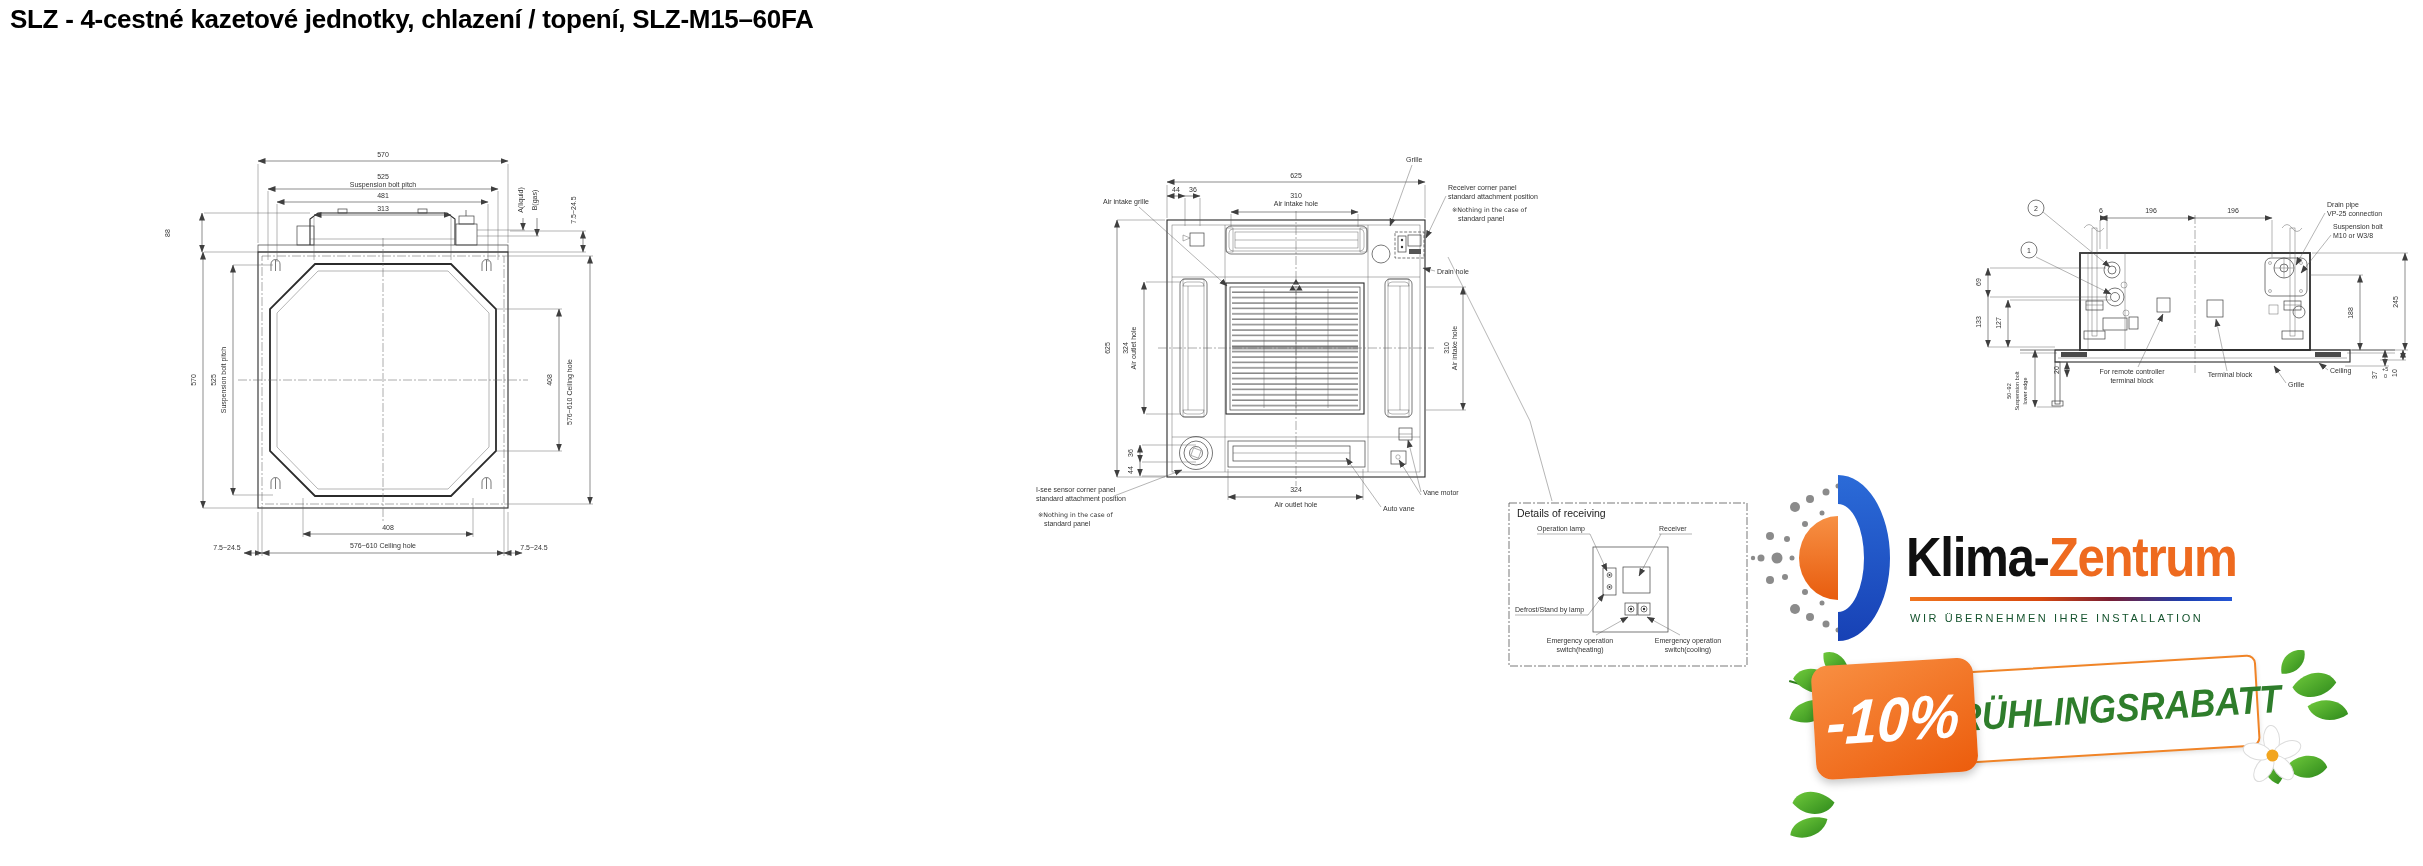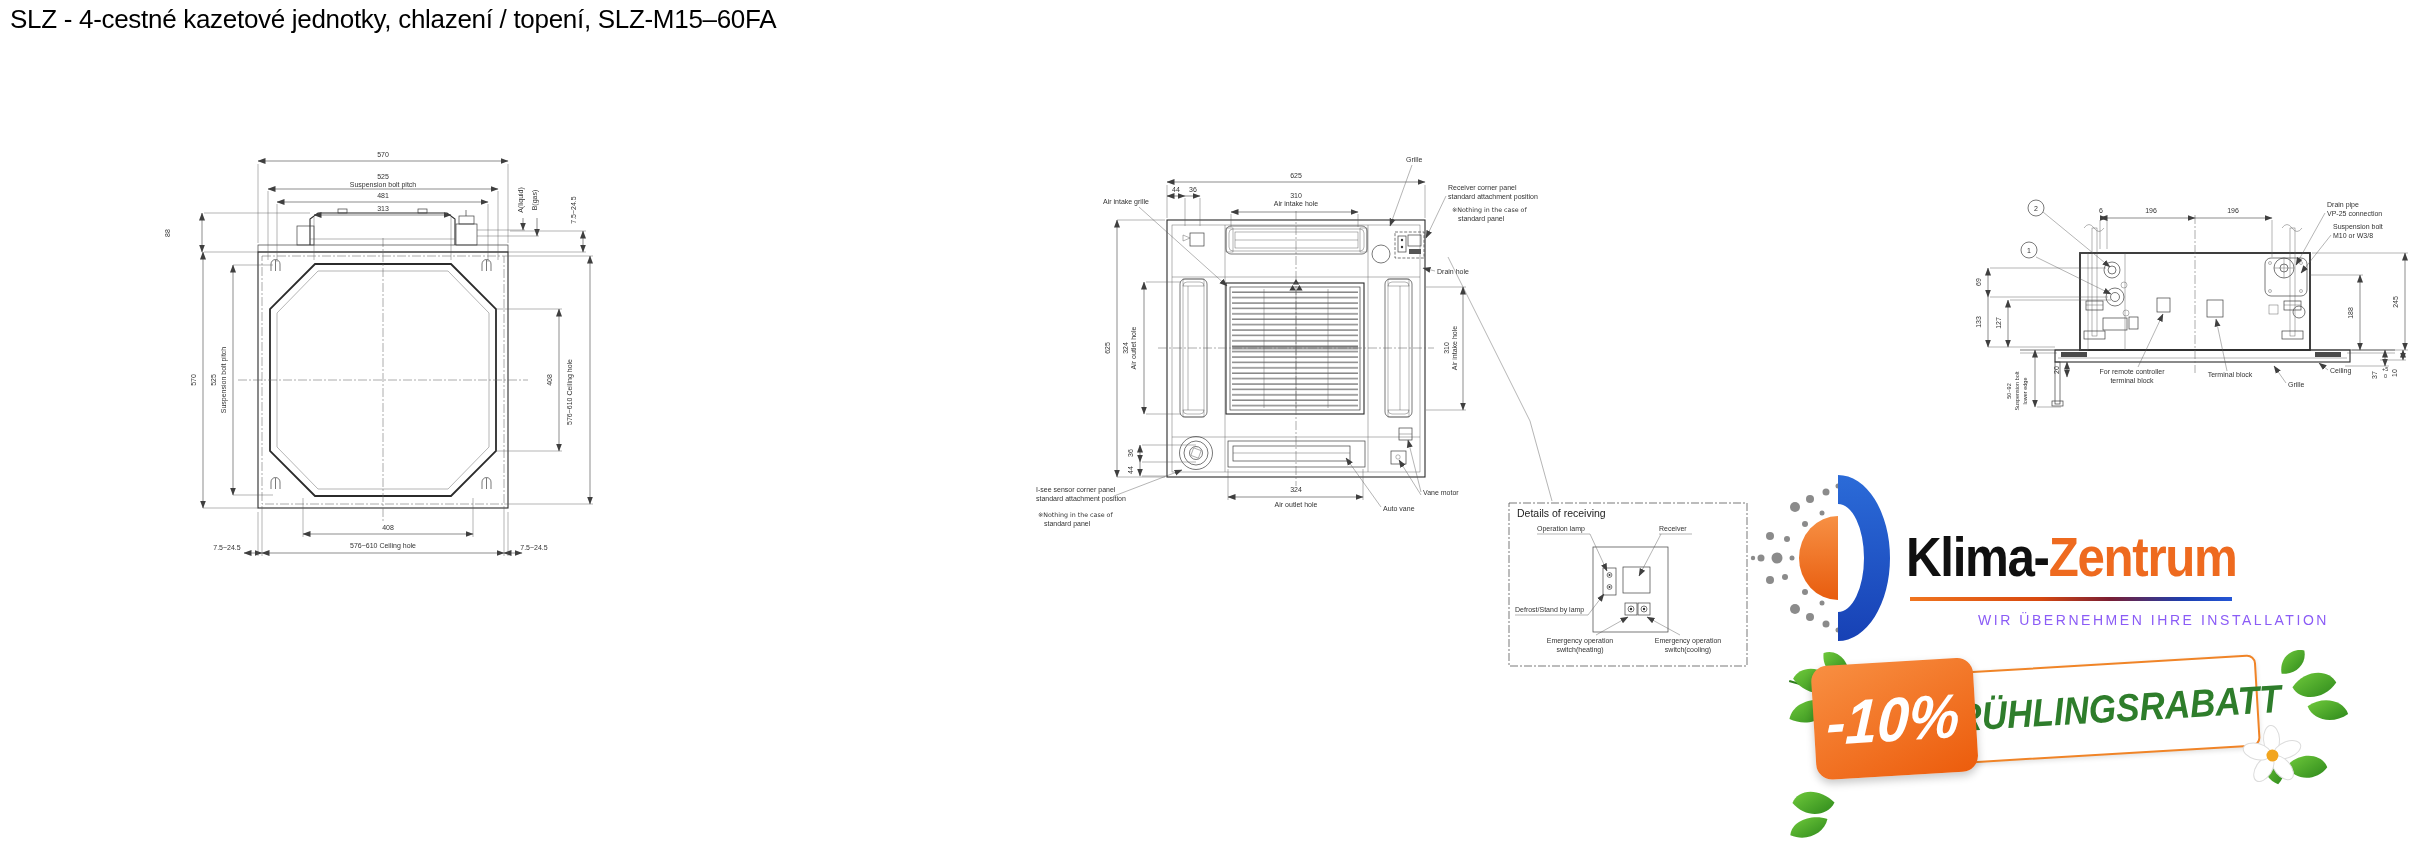--- a/index.html
+++ b/index.html
@@ -1,39 +1,39 @@
 <!DOCTYPE html>
 <html><head>
 <meta charset="utf-8">
 <style>
   html,body{margin:0;padding:0}
   body{width:2423px;height:866px;background:#fff;position:relative;overflow:hidden;
        font-family:"Liberation Sans",sans-serif;color:#000}
   .abs{position:absolute}
-  .title{left:10px;top:4px;font-size:26px;font-weight:normal;letter-spacing:-.3px;white-space:nowrap}
+  .title{left:10px;top:4px;font-size:26px;font-weight:bold;letter-spacing:-.3px;white-space:nowrap}
   svg{overflow:visible}
   svg text{font-family:"Liberation Sans",sans-serif;font-size:7px;fill:#333}
   .mid{text-anchor:middle}
   .jp{font-family:"DejaVu Sans",sans-serif;font-size:6.3px}
   .fs10{font-size:10.5px;fill:#222}
   .fs5{font-size:5.5px}
   .ln{stroke:#3f3f3f;stroke-width:.7;fill:none}
   .lt{stroke:#5a5a5a;stroke-width:.45;fill:none}
   .md{stroke:#2b2b2b;stroke-width:1.1;fill:none}
   .thk{stroke:#2b2b2b;stroke-width:1.8;fill:none}
   .dim{stroke:#3f3f3f;stroke-width:.6;fill:none}
   .cl{stroke:#666;stroke-width:.55;fill:none;stroke-dasharray:9 2 2 2}
   .ds{stroke:#3f3f3f;stroke-width:.7;fill:none;stroke-dasharray:3 1.6}
   
   .brand{left:1906px;top:526px;font-size:56px;font-weight:bold;letter-spacing:-1.5px;
          transform:scaleX(.88);transform-origin:left top;white-space:nowrap;line-height:1.1}
   .brand .bk{color:#101010}.brand .or{color:#EE6A1F}
   .underline{left:1910px;top:597px;width:322px;height:4px;
      background:linear-gradient(90deg,#F0751F,#D8490F 40%,#7A1E33 62%,#1D3FB0 85%,#2456D6)}
-  .tagline{left:1978px;top:612px;font-size:14px;letter-spacing:2.55px;color:#8b5cf6;white-space:nowrap}
+  .tagline{left:1910px;top:612px;font-size:11px;letter-spacing:2.55px;color:#14532d;white-space:nowrap}
   .badge{left:1798px;top:656px;width:530px;height:170px;transform:rotate(-3.4deg);transform-origin:60px 70px}
   .banner{position:absolute;left:160px;top:22px;width:297px;height:88px;background:#fff;
      border:2.5px solid #F08427;border-radius:9px;display:flex;align-items:center;justify-content:center;
      box-shadow:0 2px 5px rgba(0,0,0,.12)}
   .banner span{font-size:39px;font-weight:bold;font-style:italic;color:#2E7D2B;
      transform:scaleX(.9);white-space:nowrap}
   .discount{position:absolute;left:16px;top:8px;width:162px;height:114px;
      background:linear-gradient(155deg,#F88F42,#EC5C0C);border-radius:16px;display:flex;align-items:center;
      justify-content:center;box-shadow:0 4px 8px rgba(0,0,0,.22)}
   .discount span{font-size:62px;font-weight:bold;font-style:italic;color:#fff;

